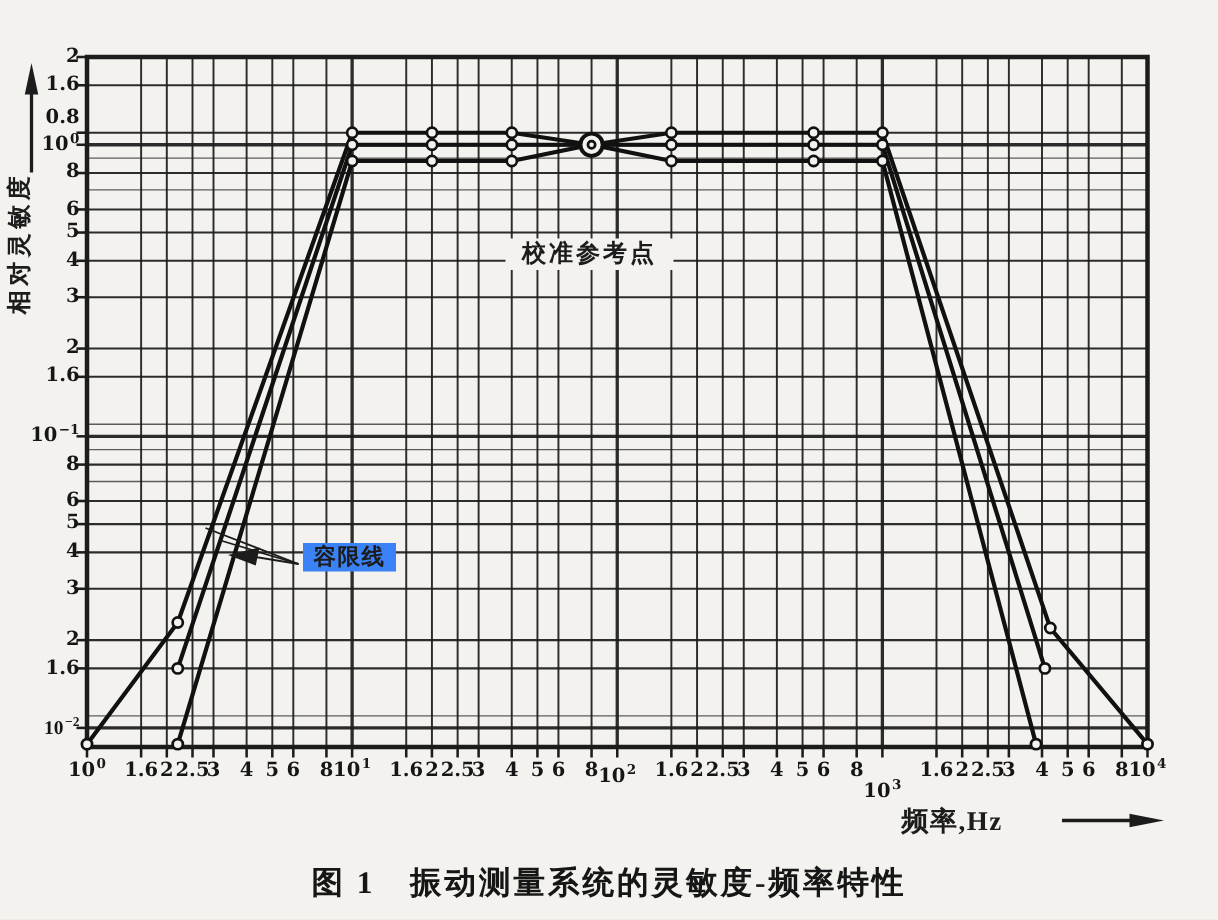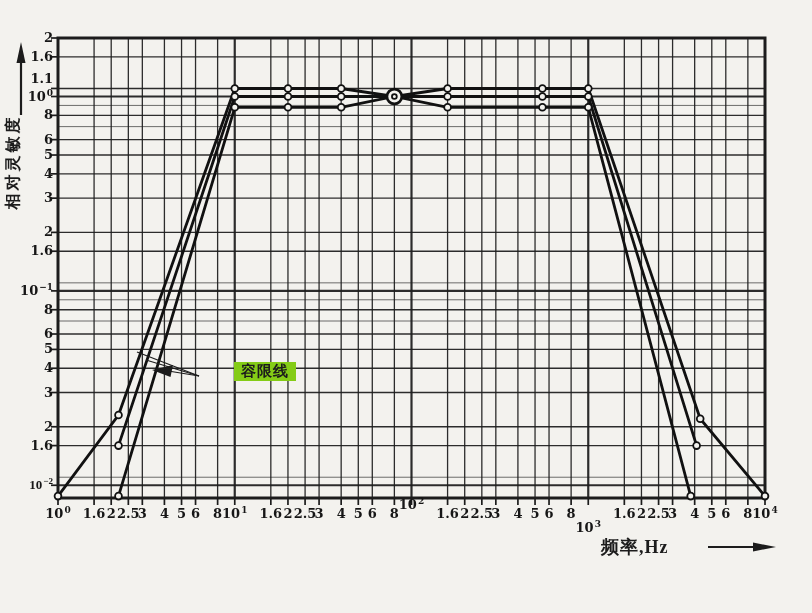--- a/index.html
+++ b/index.html
@@ -32,22 +32,21 @@
   .calib-label{
     position:absolute;left:337px;top:159px;width:112px;text-align:center;
     font-size:16px;font-weight:bold;letter-spacing:2px;
     font-family:"Liberation Serif","DejaVu Serif",serif;
     background:#f3f2ee;
   }
   .tol-label{
     position:absolute;left:202px;top:362px;width:62px;text-align:center;
     font-size:15px;font-weight:bold;letter-spacing:1px;
     font-family:"Liberation Serif","DejaVu Serif",serif;
-    background:#84cc16;
-    margin-left:32px;
+    background:#3b82f6;
   }
   .caption{
     position:absolute;left:0;top:574px;width:812px;text-align:center;
     font-size:21px;font-weight:bold;letter-spacing:2px;
     font-family:"Liberation Serif","DejaVu Serif",serif;color:#161616;
   }
 </style>
 </head>
 <body>
 
@@ -206,73 +205,75 @@
         <line x1="21" y1="115" x2="21" y2="58" stroke="#1c1c1c" stroke-width="2.2"></line>
         <polygon points="21,42 16.5,63 25.5,63" fill="#1c1c1c"></polygon>
         <line x1="708" y1="547" x2="758" y2="547" stroke="#1c1c1c" stroke-width="2.2"></line>
         <polygon points="776,547 753,542.5 753,551.5" fill="#1c1c1c"></polygon>
         <line x1="199" y1="376" x2="137" y2="352" stroke="#1c1c1c" stroke-width="1.2"></line>
         <line x1="199" y1="376" x2="146" y2="360" stroke="#1c1c1c" stroke-width="1.2"></line>
         <line x1="199" y1="376" x2="156" y2="369" stroke="#1c1c1c" stroke-width="1.2"></line>
         <polygon points="152,370 173,365 170.5,377" fill="#1c1c1c"></polygon>
       </svg>
     <div class="y-title">相对灵敏度</div>
+    <div class="calib-label">校准参考点</div>
     <div class="tol-label">容限线</div>
     <div class="x-title">频率,Hz</div>
   <div class="tick xt" style="left: 58px; top: 506px;"><span>10</span><span class="sp">0</span></div>
       <div class="tick xt" style="left: 94.0782px; top: 506px;">1.6</div>
       <div class="tick xt" style="left: 111.207px; top: 506px;">2</div>
       <div class="tick xt" style="left: 128.336px; top: 506px;">2.5</div>
       <div class="tick xt" style="left: 142.331px; top: 506px;">3</div>
       <div class="tick xt" style="left: 164.414px; top: 506px;">4</div>
       <div class="tick xt" style="left: 181.543px; top: 506px;">5</div>
       <div class="tick xt" style="left: 195.538px; top: 506px;">6</div>
       <div class="tick xt" style="left: 217.621px; top: 506px;">8</div>
       <div class="tick xt" style="left: 234.75px; top: 506px;"><span>10</span><span class="sp">1</span></div>
       <div class="tick xt" style="left: 270.828px; top: 506px;">1.6</div>
       <div class="tick xt" style="left: 287.957px; top: 506px;">2</div>
       <div class="tick xt" style="left: 305.086px; top: 506px;">2.5</div>
       <div class="tick xt" style="left: 319.081px; top: 506px;">3</div>
       <div class="tick xt" style="left: 341.164px; top: 506px;">4</div>
       <div class="tick xt" style="left: 358.293px; top: 506px;">5</div>
       <div class="tick xt" style="left: 372.288px; top: 506px;">6</div>
       <div class="tick xt" style="left: 394.371px; top: 506px;">8</div>
-      <div class="tick xt" style="left: 411.5px; top: 497px;"><span>10</span><span class="sp">2</span></div>
+      <div class="tick xt" style="left: 411.5px; top: 510px;"><span>10</span><span class="sp">2</span></div>
       <div class="tick xt" style="left: 447.578px; top: 506px;">1.6</div>
       <div class="tick xt" style="left: 464.707px; top: 506px;">2</div>
       <div class="tick xt" style="left: 481.836px; top: 506px;">2.5</div>
       <div class="tick xt" style="left: 495.831px; top: 506px;">3</div>
       <div class="tick xt" style="left: 517.914px; top: 506px;">4</div>
       <div class="tick xt" style="left: 535.043px; top: 506px;">5</div>
       <div class="tick xt" style="left: 549.038px; top: 506px;">6</div>
       <div class="tick xt" style="left: 571.121px; top: 506px;">8</div>
       <div class="tick xt" style="left: 588.25px; top: 520px;"><span>10</span><span class="sp">3</span></div>
       <div class="tick xt" style="left: 624.328px; top: 506px;">1.6</div>
       <div class="tick xt" style="left: 641.457px; top: 506px;">2</div>
       <div class="tick xt" style="left: 658.586px; top: 506px;">2.5</div>
       <div class="tick xt" style="left: 672.581px; top: 506px;">3</div>
       <div class="tick xt" style="left: 694.664px; top: 506px;">4</div>
       <div class="tick xt" style="left: 711.793px; top: 506px;">5</div>
       <div class="tick xt" style="left: 725.788px; top: 506px;">6</div>
       <div class="tick xt" style="left: 747.871px; top: 506px;">8</div>
       <div class="tick xt" style="left: 765px; top: 506px;"><span>10</span><span class="sp">4</span></div>
       <div class="tick yt" style="top: 30px;">2</div>
       <div class="tick yt" style="top: 48.8371px;">1.6</div>
-      <div class="tick yt" style="top: 71.4676px;">1.1</div>
+      <div class="tick yt" style="top: 71.4676px;">0.8</div>
       <div class="tick yt" style="top: 88.5134px;"><span>10</span><span class="sp">0</span></div>
       <div class="tick yt" style="top: 107.351px;">8</div>
       <div class="tick yt" style="top: 131.636px;">6</div>
       <div class="tick yt" style="top: 147.027px;">5</div>
       <div class="tick yt" style="top: 165.864px;">4</div>
       <div class="tick yt" style="top: 190.149px;">3</div>
       <div class="tick yt" style="top: 224.377px;">2</div>
       <div class="tick yt" style="top: 243.214px;">1.6</div>
       <div class="tick yt" style="top: 282.891px;"><span>10</span><span class="sp">−1</span></div>
       <div class="tick yt" style="top: 301.728px;">8</div>
       <div class="tick yt" style="top: 326.013px;">6</div>
       <div class="tick yt" style="top: 341.404px;">5</div>
       <div class="tick yt" style="top: 360.241px;">4</div>
       <div class="tick yt" style="top: 384.526px;">3</div>
       <div class="tick yt" style="top: 418.755px;">2</div>
       <div class="tick yt" style="top: 437.592px;">1.6</div>
       <div class="tick yt" style="top: 477.268px; font-family: Liberation Serif, serif;"><span>10</span><span class="sp">−2</span></div>
     </div>
+  <div class="caption">图 1　振动测量系统的灵敏度-频率特性</div>
 </div>
 
 </body></html>

